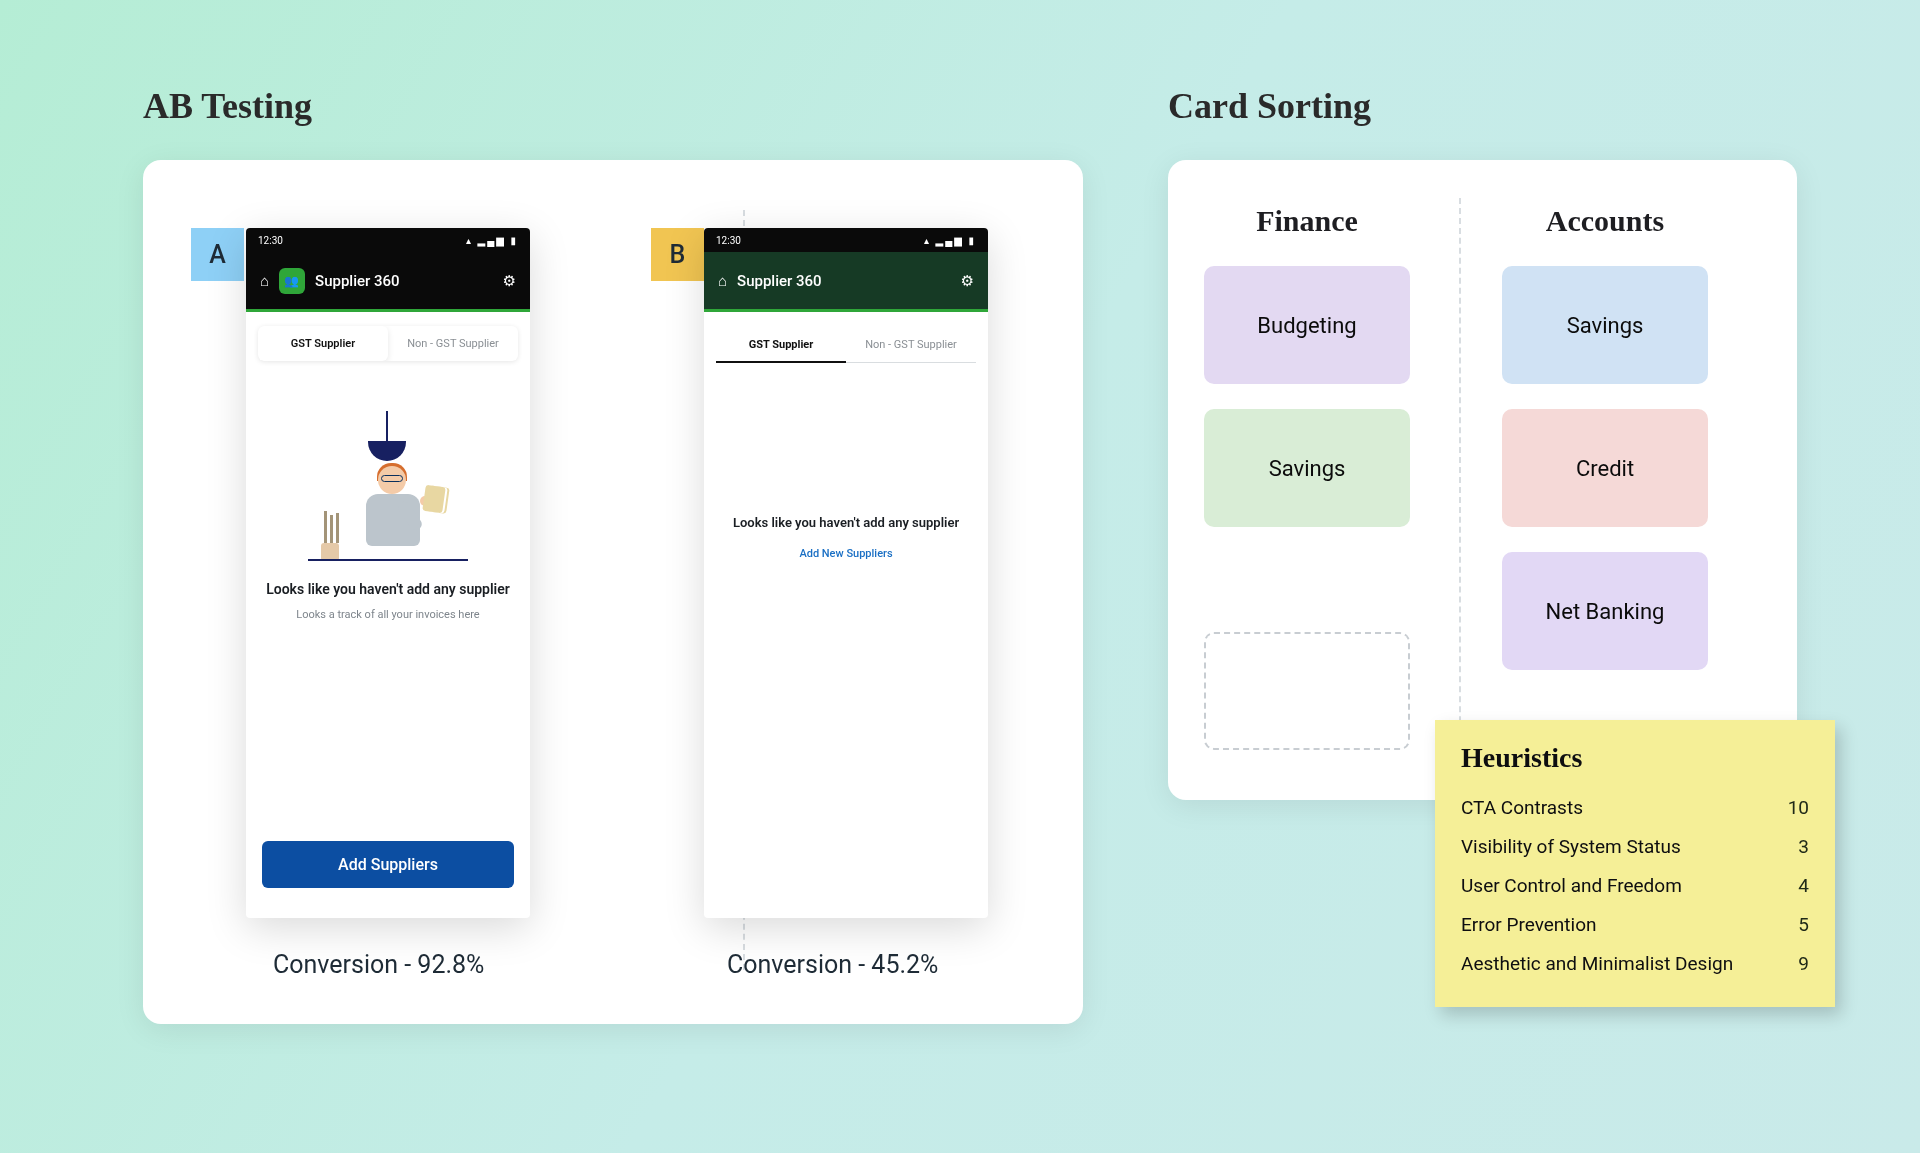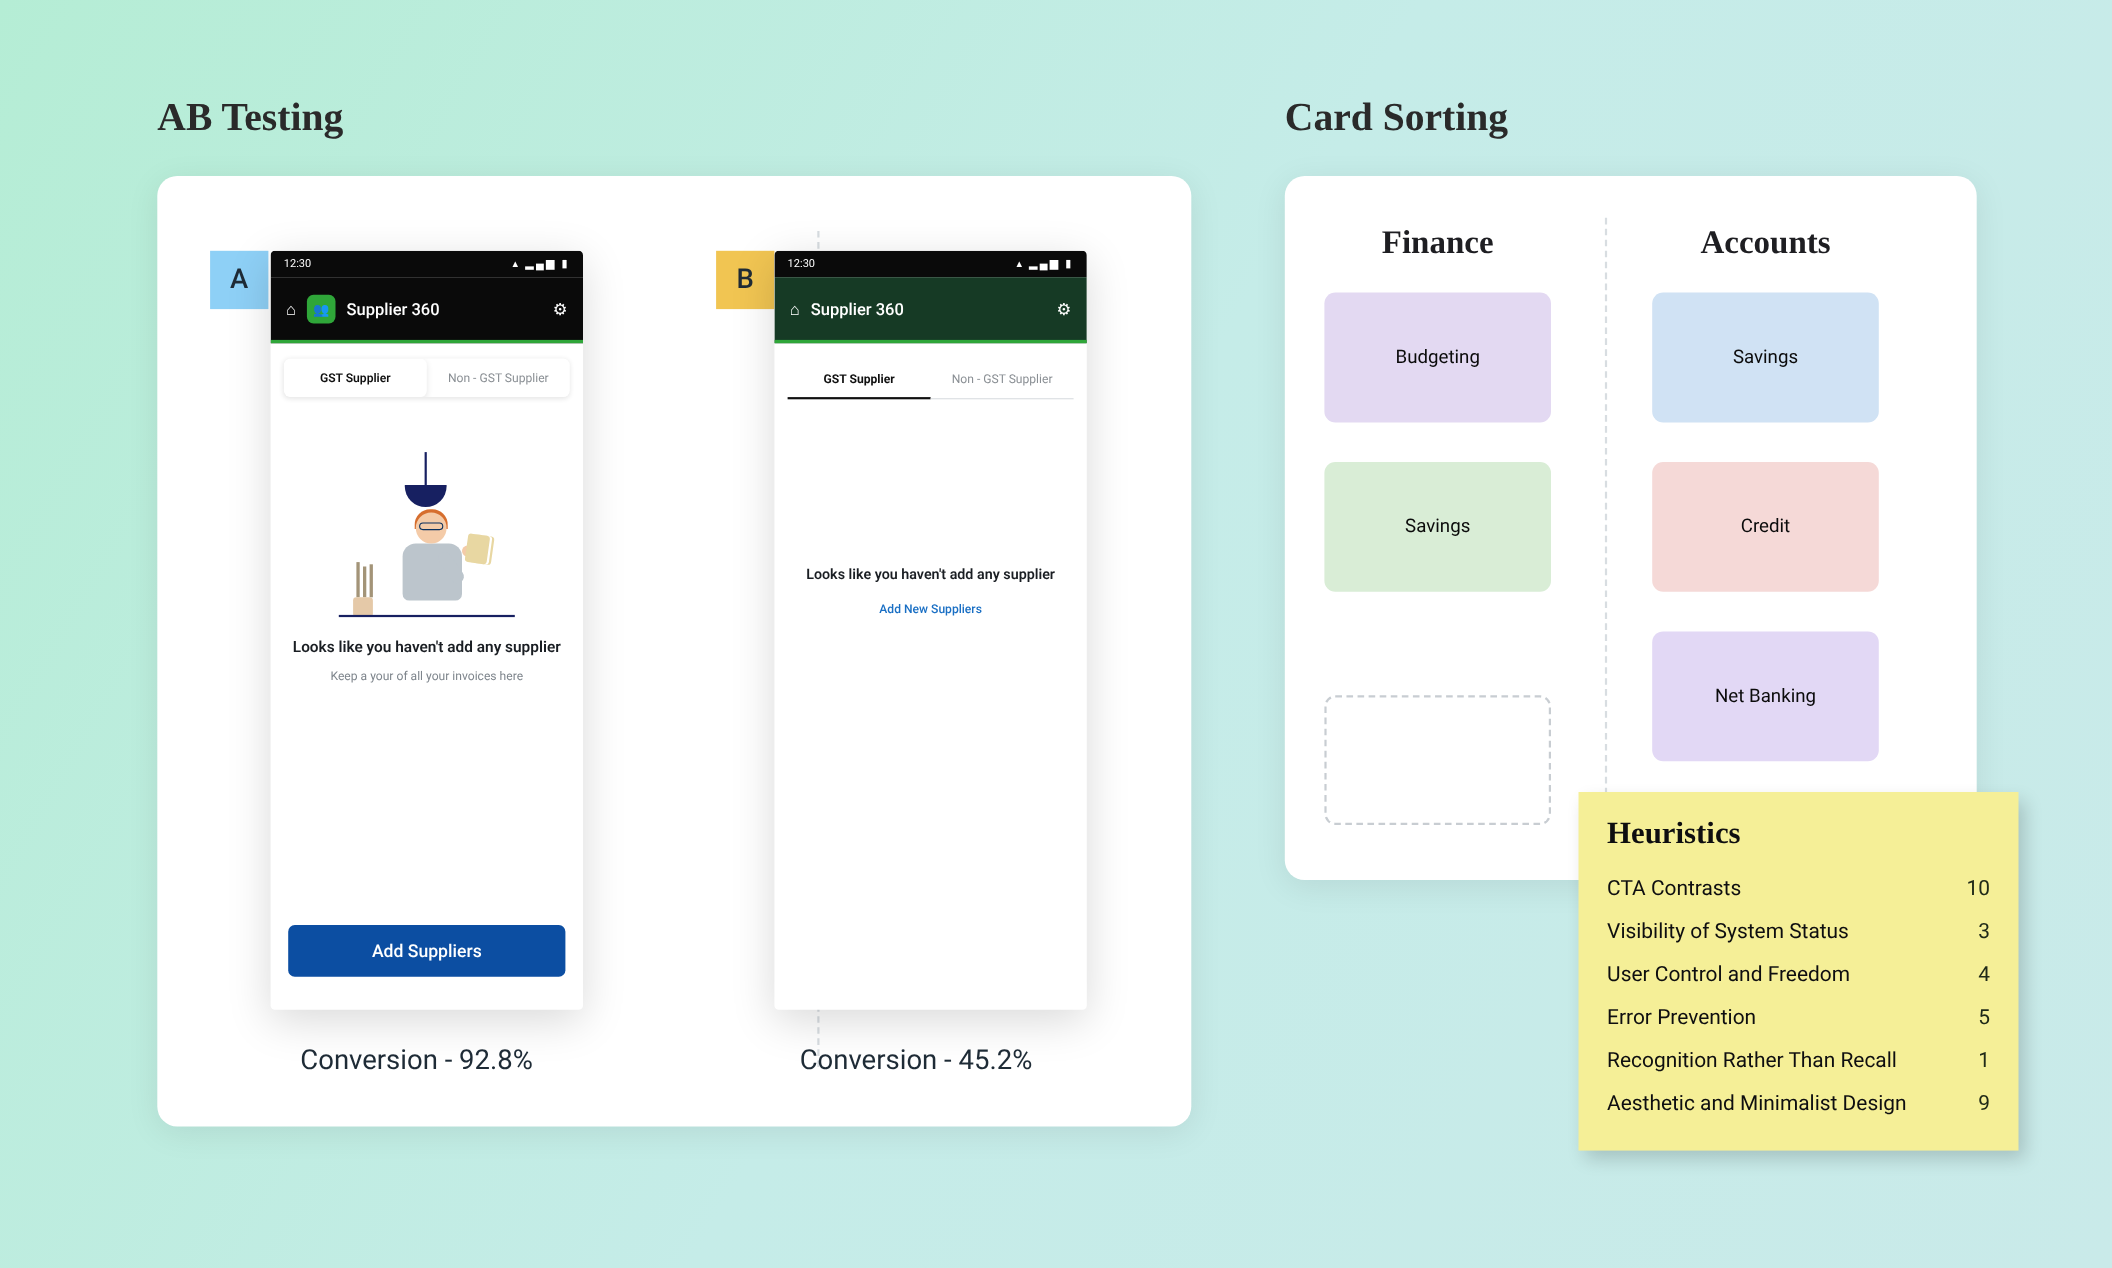--- a/index.html
+++ b/index.html
@@ -169,22 +169,22 @@
 .col-fin { left: 36px; top: 44px; }
 .col-acc { left: 334px; top: 44px; }
 .col-title {
   text-align: center; font-size: 30px; color: #1e1e22;
   margin-bottom: 28px;
 }
 .card {
   height: 118px;
   border-radius: 10px;
   display: flex; align-items: center; justify-content: center;
-  font-size: 17px; color: #0b0b0b;
-  margin-bottom: 36px;
+  font-size: 22px; color: #0b0b0b;
+  margin-bottom: 25px;
 }
 .card-budget { background: #e3d9f2; }
 .card-savings-g { background: #d9edd6; }
 .card-debt {
   background: #fae3bb;
   box-shadow: -4px 4px 10px rgba(0,0,0,0.12);
   position: relative; left: -3px; top: 36px;
 }
 .placeholder {
   position: absolute; left: 36px; top: 472px;
@@ -257,21 +257,21 @@
             <div class="arm"></div>
             <div class="hand"></div>
           <div class="device"></div>
           <div class="hair"></div>
             <div class="head"></div>
             <div class="glasses"></div>
         </div>
         <div class="desk-line"></div>
       </div>
       <div class="empty-a-title">Looks like you haven't add any supplier</div>
-      <div class="empty-a-sub">Keep a your of all your invoices here</div>
+      <div class="empty-a-sub">Looks a track of all your invoices here</div>
     </div>
     <div class="add-btn-a">Add Suppliers</div>
   </div>
 
   <div class="phone phone-b">
     <div class="statusbar">
       <span>12:30</span>
       <span class="status-icons">
         <span>▴</span>
         <span>▂▄▆</span>
@@ -332,20 +332,16 @@
   </div>
   <div class="note-row">
     <span>User Control and Freedom</span>
     <span>4</span>
   </div>
   <div class="note-row">
     <span>Error Prevention</span>
     <span>5</span>
   </div>
   <div class="note-row">
-    <span>Recognition Rather Than Recall</span>
-    <span>1</span>
-  </div>
-  <div class="note-row">
     <span>Aesthetic and Minimalist Design</span>
     <span>9</span>
   </div>
 </div>
 
 </body></html>

